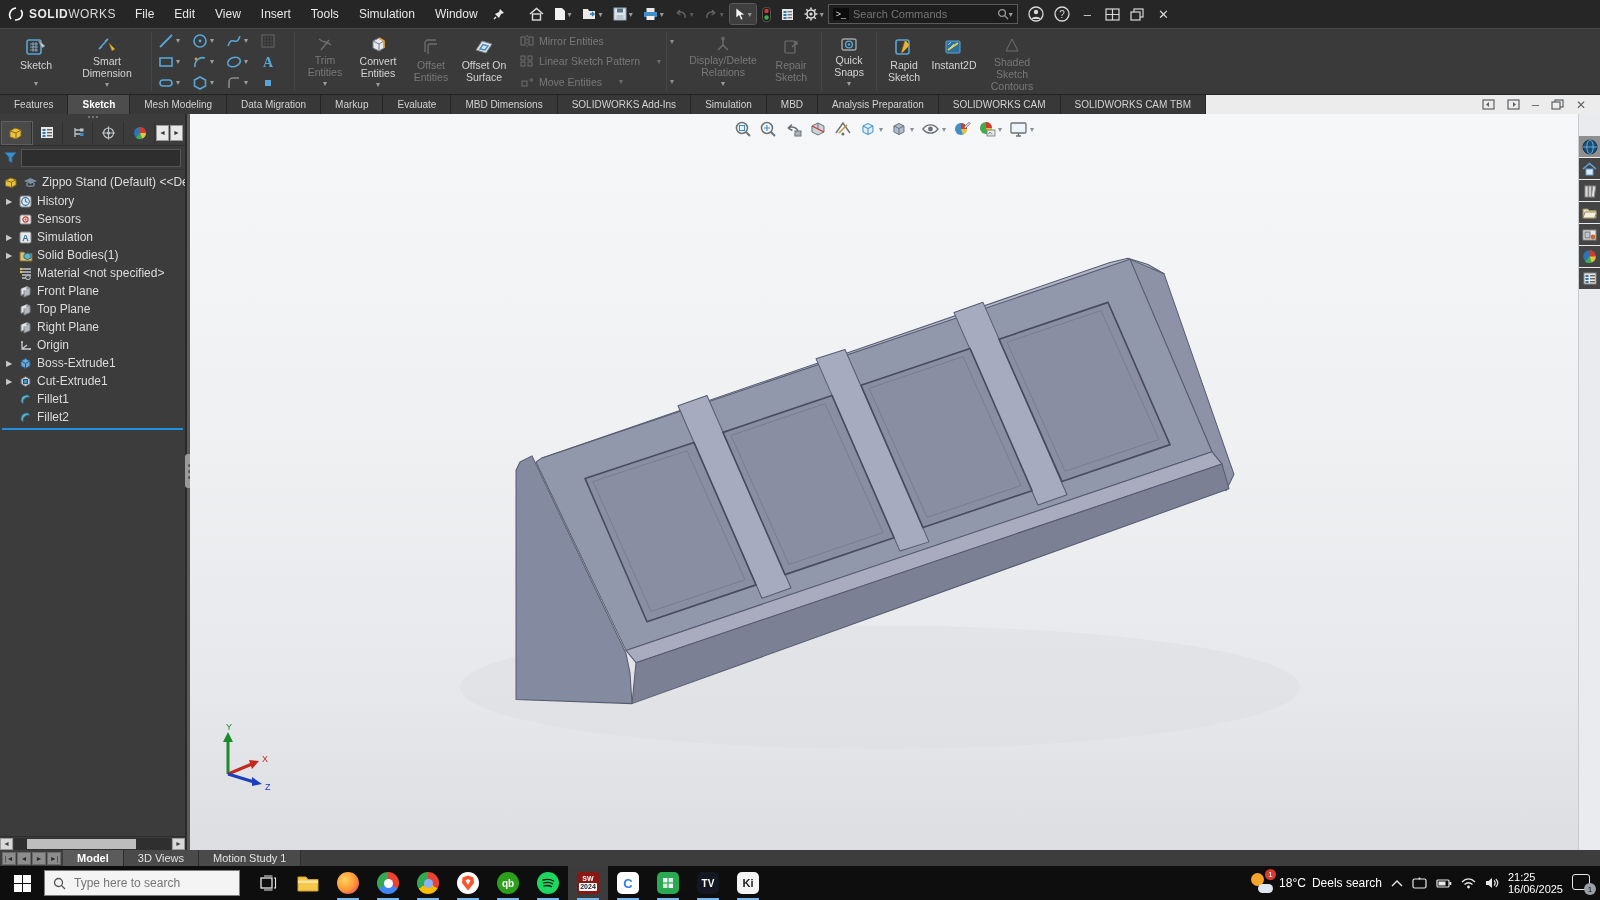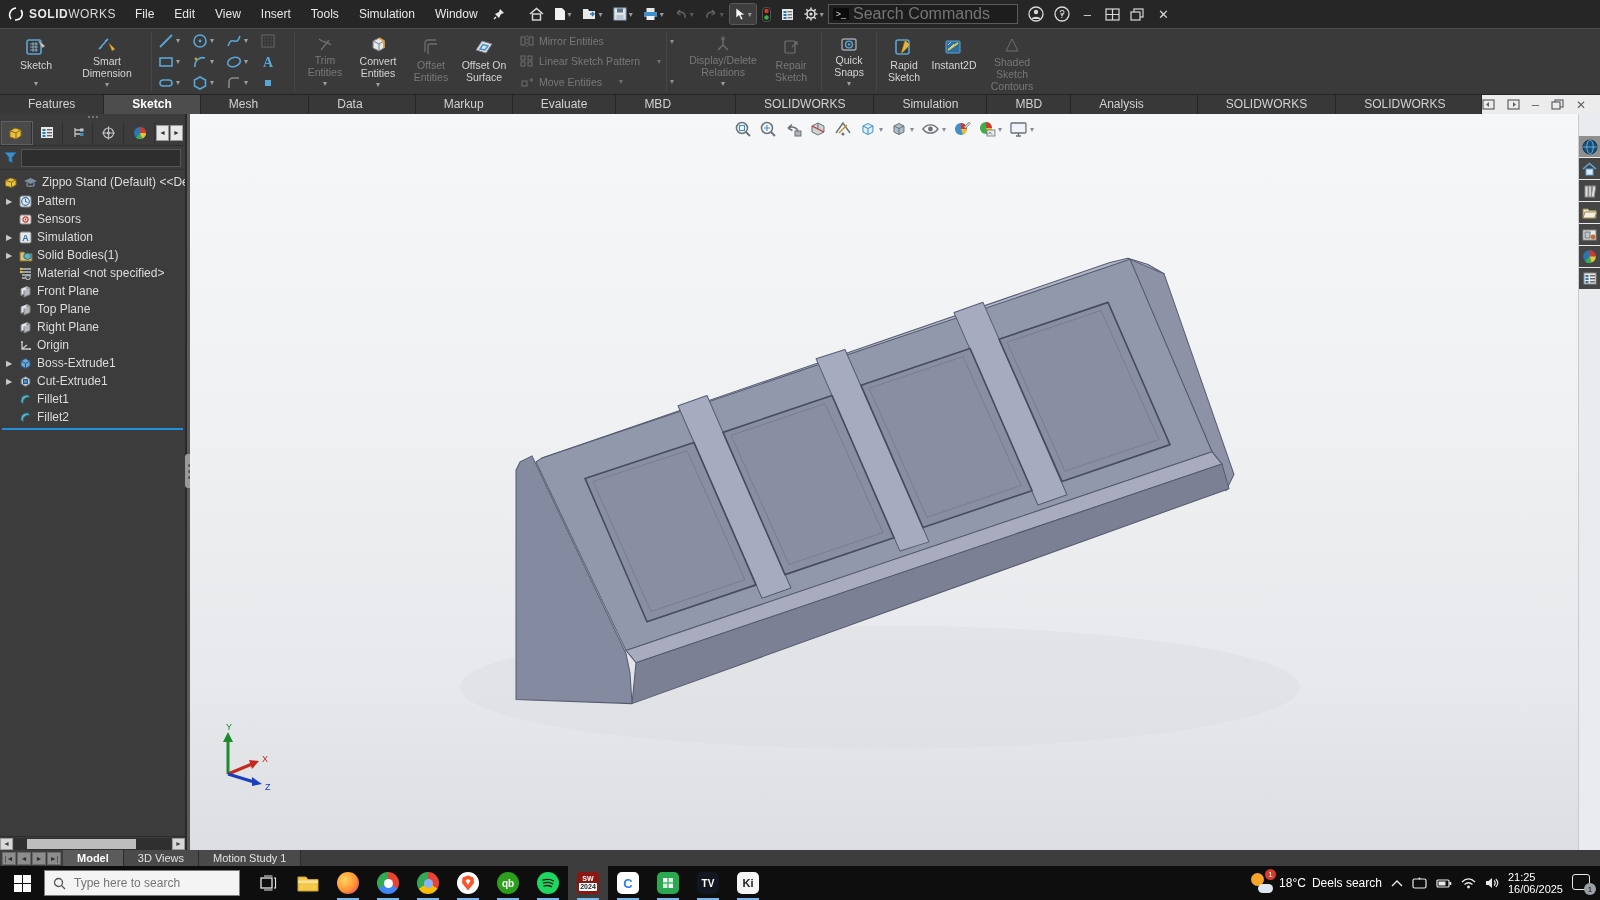--- a/index.html
+++ b/index.html
@@ -16,21 +16,21 @@
   .pin { margin:0 6px; }
   .qat { display:flex; align-items:center; gap:2px; margin-left:14px; }
   .qat .qbtn { display:flex; align-items:center; padding:3px 4px; border-radius:2px; }
   .qat .qbtn.pressed { background:#3e3e3e; outline:1px solid #5a5a5a; }
   .qat .caret { color:#9a9a9a; font-size:8px; margin-left:2px; }
   .qat .dim { opacity:.45; }
   .tb-center { flex:1; text-align:center; color:#e2e2e2; font-size:12px; }
   .tb-right { display:flex; align-items:center; gap:10px; padding-right:10px; }
   .search-cmd { display:flex; align-items:center; background:#1d1d1d; border:1px solid #5a5a5a; height:20px; width:190px; padding:0 4px; }
   .search-cmd .prompt { background:#0c0c0c; color:#ddd; font-size:9px; padding:1px 3px; margin-right:4px; }
-  .search-cmd input { flex:1; background:transparent; border:none; outline:none; color:#b5b5b5; font-size:16px; font-family:"Liberation Sans",sans-serif; }
+  .search-cmd input { flex:1; background:transparent; border:none; outline:none; color:#b5b5b5; font-size:11px; font-family:"Liberation Sans",sans-serif; }
   .winbtn { color:#d8d8d8; font-size:13px; padding:0 4px; }
 
   
   .ribbon { height:67px; background:#3a3a3a; border-top:1px solid #4a4a4a; border-bottom:1px solid #232323; display:flex; align-items:stretch; color:#d4d4d4; flex:0 0 auto; }
   .rgroup { display:flex; align-items:stretch; padding:2px 4px; }
   .rsep { width:1px; background:#2b2b2b; border-right:1px solid #464646; margin:3px 1px; }
   .rbig { width:64px; display:flex; flex-direction:column; align-items:center; justify-content:flex-start; padding-top:4px; font-size:10.5px; line-height:12px; text-align:center; border-radius:2px; }
   .rbig .ric { height:24px; display:flex; align-items:center; }
   .rbig .cdown { margin-top:auto; margin-bottom:2px; color:#9d9d9d; font-size:8px; }
   .rbig.disabled { color:#787878; }
@@ -39,21 +39,21 @@
   .scell { display:flex; align-items:center; gap:2px; padding-left:3px; }
   .scell .caret { color:#9d9d9d; font-size:8px; }
   .rlist { display:flex; flex-direction:column; justify-content:space-around; padding:2px 4px; font-size:10.5px; }
   .rlist .rrow { display:flex; align-items:center; gap:5px; color:#787878; }
   .rlist .rrow .caret { color:#6f6f6f; font-size:8px; margin-left:12px; }
   .roverflow { display:flex; flex-direction:column; justify-content:space-between; padding:8px 2px; color:#8d8d8d; font-size:8px; }
 
   
   .cmd-row { height:19px; background:#ececec; display:flex; align-items:stretch; flex:0 0 auto; }
   .cmd-tabs { display:inline-flex; background:#2e2e2e; }
-  .ctab { padding:0 28px; font-size:12px; color:#d2d2d2; line-height:19px; background:#383838; border-right:1px solid #252525; cursor:default; }
+  .ctab { padding:0 14px; font-size:10px; color:#d2d2d2; line-height:19px; background:#383838; border-right:1px solid #252525; cursor:default; }
   .ctab.active { background:#4d4d4d; color:#fff; font-weight:bold; }
   .cmd-spacer { flex:1; }
   .doc-controls { display:flex; align-items:center; gap:12px; padding-right:14px; color:#5e6165; }
 
   
   .main { flex:1; display:flex; min-height:0; position:relative; }
 
   
   .left-panel { width:186px; background:#3c3c3c; display:flex; flex-direction:column; border-right:1px solid #2a2a2a; }
   .panel-grip { height:6px; display:flex; justify-content:center; align-items:center; gap:2px; }
@@ -627,21 +627,21 @@
         </div>
         <div class="trow">
           <span class="arrow">▶</span>
           <span class="ticon">
               <svg width="13" height="13" viewBox="0 0 13 13">
                 <rect x="1" y="1" width="11" height="11" rx="2" fill="#e8e8e8" stroke="#888"></rect>
                 <circle cx="6.5" cy="6.5" r="3.8" fill="none" stroke="#2a76b5" stroke-width="1.2"></circle>
                 <path d="M6.5 4 V6.5 L8.5 7.5" stroke="#2a76b5" stroke-width="1.1" fill="none"></path>
               </svg>
             </span>
-          <span>Pattern</span>
+          <span>History</span>
         </div>
         <div class="trow">
           <span class="arrow"></span>
           <span class="ticon">
               <svg width="13" height="13" viewBox="0 0 13 13">
                 <rect x="1" y="2" width="11" height="9" rx="1.5" fill="#e8e8e8" stroke="#888"></rect>
                 <circle cx="6.5" cy="6.5" r="2.6" fill="none" stroke="#d23a2e" stroke-width="1.2"></circle>
                 <circle cx="6.5" cy="6.5" r=".9" fill="#d23a2e"></circle>
               </svg>
             </span>

